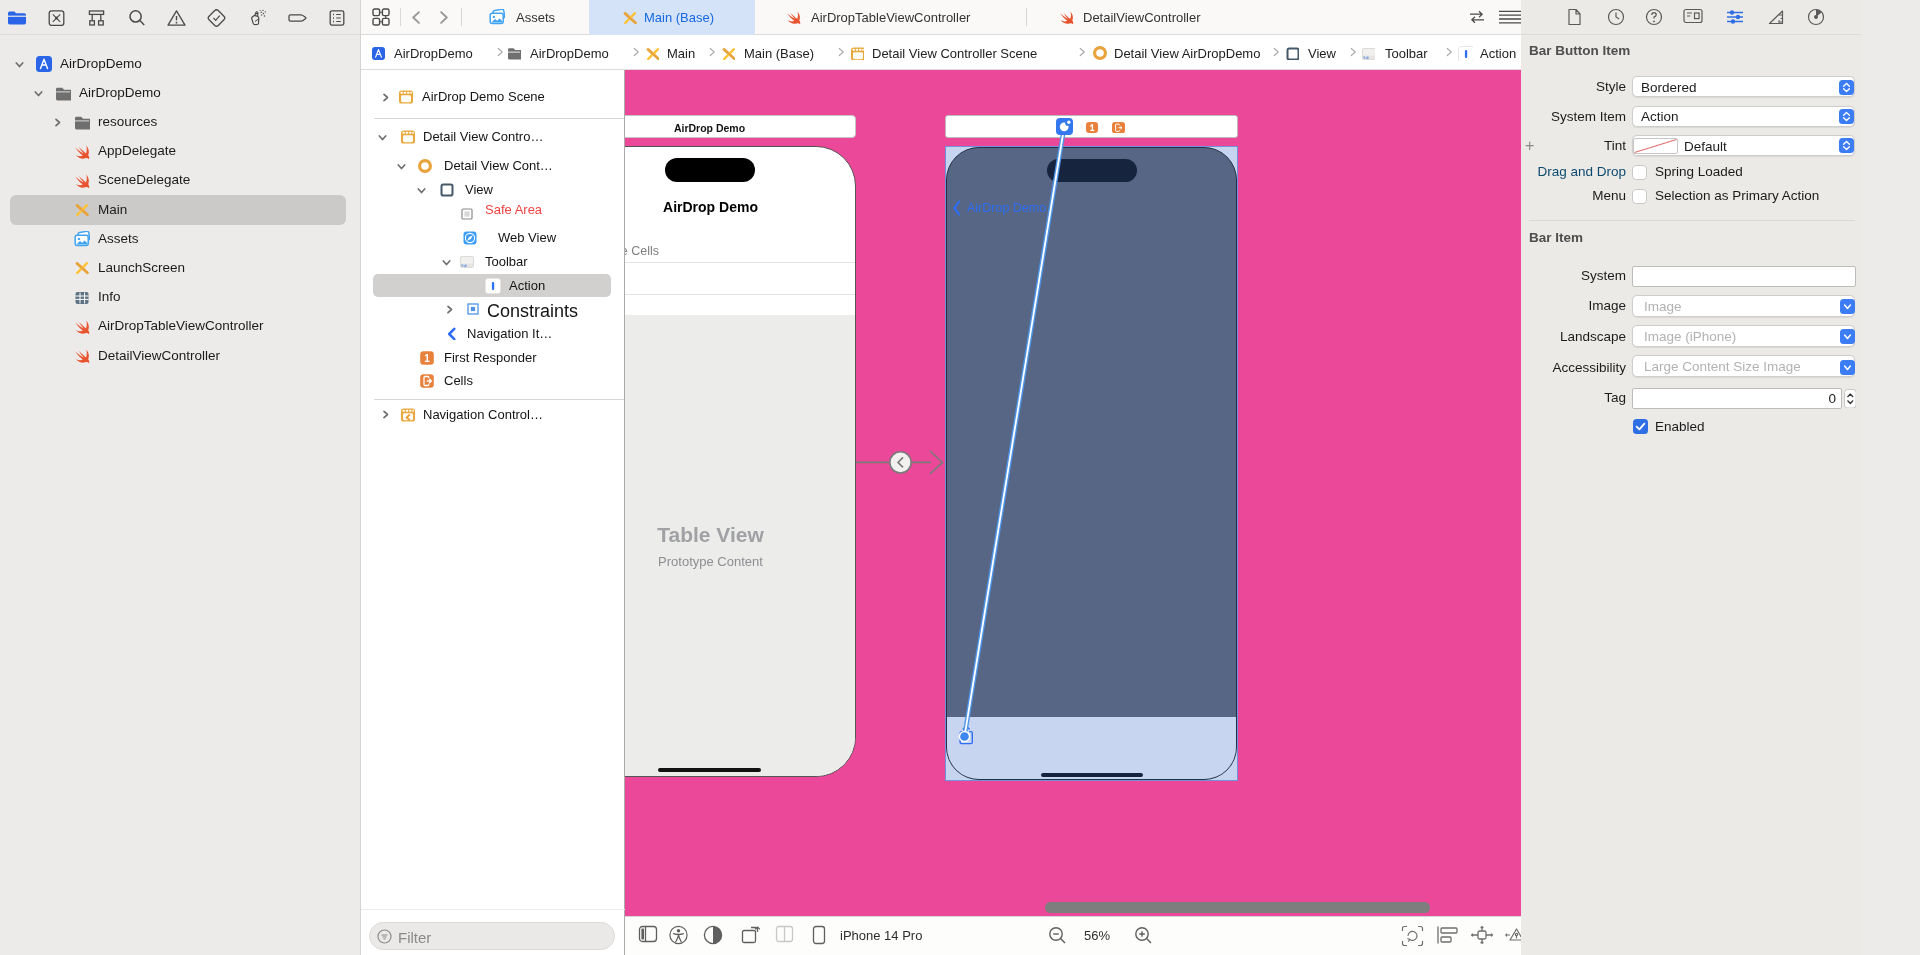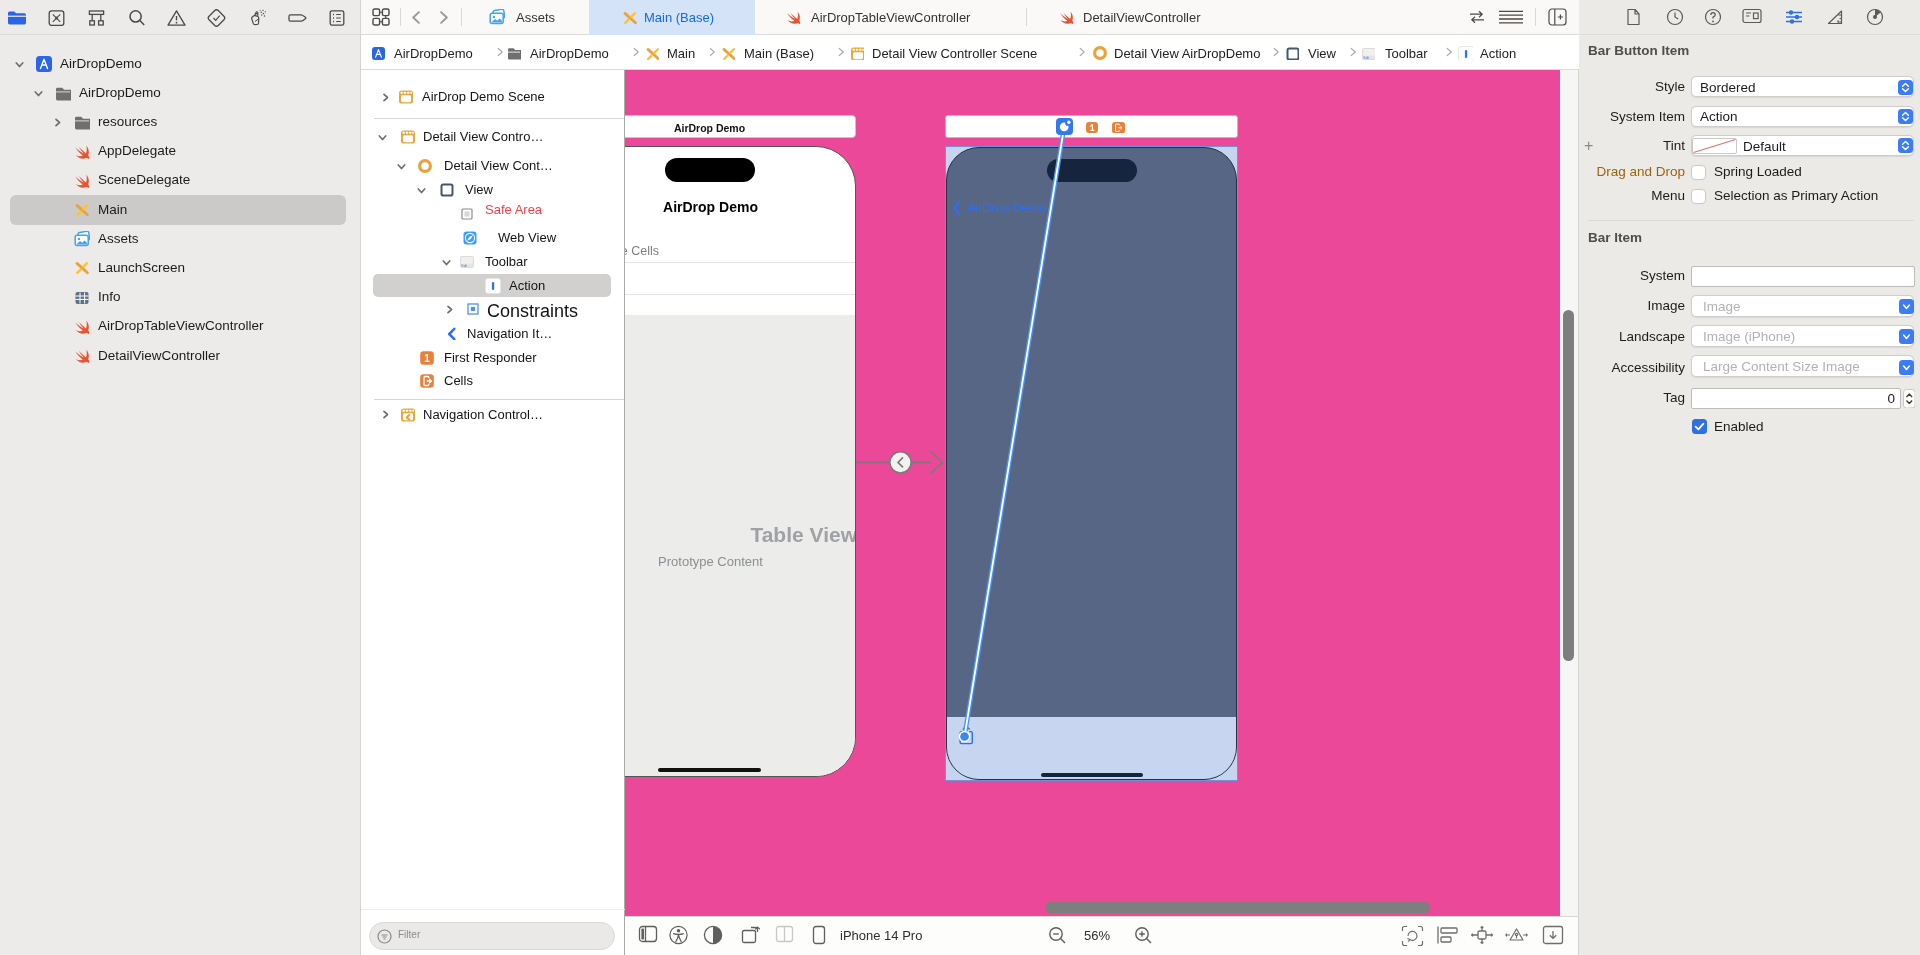--- a/index.html
+++ b/index.html
@@ -379,21 +379,21 @@
     <div class="abs" style="left:264px;top:70px;width:953px;height:846px;background:#ec4899;overflow:hidden;" id="canvas">
       <div class="abs" style="left:-62px;top:45px;width:293px;height:23px;background:#fff;border:1px solid #C6C5C4;border-radius:4px;"></div>
       <div class="abs" style="left:-62px;top:51.5px;width:293px;text-align:center;font-size:10.5px;font-weight:bold;color:#111;">AirDrop Demo</div>
       <div class="abs" style="left:-62px;top:76px;width:293px;height:631px;background:#fff;border:1px solid #555;border-radius:40px;overflow:hidden;">
 <div class="abs" style="left:0;top:168.3px;width:293px;height:462.7px;background:#ECECEB;"></div>
 <div class="abs" style="left:0;top:114.5px;width:293px;height:1px;background:#E4E4E3;"></div>
 <div class="abs" style="left:0;top:147px;width:293px;height:1px;background:#E4E4E3;"></div>
 <div class="abs" style="left:101px;top:11px;width:90px;height:24px;border-radius:12px;background:#000;"></div>
 <div class="abs" style="left:0;top:52px;width:293px;text-align:center;font-size:14px;font-weight:bold;color:#000;">AirDrop Demo</div>
 <div class="abs" style="right:196px;top:97px;font-size:12.5px;color:#7F7F7F;white-space:nowrap;direction:rtl;">Prototype Cells</div>
-<div class="abs" style="left:0;top:376px;width:293px;text-align:right;font-size:21px;font-weight:600;color:#A0A1A4;">Table View</div>
+<div class="abs" style="left:0;top:376px;width:293px;text-align:center;font-size:21px;font-weight:600;color:#A0A1A4;">Table View</div>
 <div class="abs" style="left:0;top:407px;width:293px;text-align:center;font-size:13px;color:#8D8E92;">Prototype Content</div>
 <div class="abs" style="left:94px;top:621px;width:103px;height:4px;border-radius:2px;background:#111;"></div>
 </div>
       <svg class="abs" style="left:225px;top:377px;" width="100" height="31" viewBox="0 0 100 31">
 <path d="M6 15.4 H81" stroke="#7A7A7A" stroke-width="1.6" fill="none"></path>
 <path d="M80 4 L92.5 15.4 L80 26.8" stroke="#7A7A7A" stroke-width="1.6" fill="none" stroke-linejoin="miter"></path>
 <circle cx="50.5" cy="15.4" r="10.6" fill="#F2F1F0" stroke="#7A7A7A" stroke-width="1.5"></circle>
 <path d="M53 10.4 L48 15.4 L53 20.4" stroke="#7A7A7A" stroke-width="1.6" fill="none"></path>
 </svg>
       <div class="abs" style="left:319.5px;top:45px;width:293px;height:23px;background:#fff;border:1px solid #BDBCBB;border-radius:3px;"></div>
@@ -710,24 +710,24 @@
       <div class="abs" style="left:0;top:839px;width:264px;height:1px;background:#ECECEA;"></div>
       <div class="abs" style="left:8px;top:852px;width:246px;height:28px;background:#EAE9E7;border:1px solid #DBDAD8;border-radius:14px;"></div>
       <div class="abs" style="left:16px;top:858.5px;">
         <svg width="15" height="15" viewBox="0 0 15 15">
           <g fill="none" stroke="#8A8A8A" stroke-width="1.2">
             <circle cx="7.5" cy="7.5" r="6.5"></circle>
             <path d="M4.5 6 h6 M5.5 8 h4 M6.5 10 h2"></path>
           </g>
         </svg>
       </div>
-      <div class="abs" style="left:37px;top:859px;font-size:10px;color:#8A8A8A;">Filter</div>
+      <div class="abs" style="left:37px;top:859px;font-size:15px;color:#8A8A8A;">Filter</div>
     </div>
   </div>
-<div class="abs" style="left:1580px;top:0;width:340px;height:955px;background:#ECEAE7;">
+<div class="abs" style="left:1521px;top:0;width:340px;height:955px;background:#ECEAE7;">
     <div class="abs" style="left:0;top:34px;width:340px;height:1px;background:#DCDBDA;"></div>
     <div class="abs" style="left:45px;top:8px;">
       <svg width="16" height="18" viewBox="0 0 16 18">
         <path d="M3 1.5 h7 l4 4.5 v10.5 h-11 z M10 1.5 v4.5 h4" fill="none" stroke="#5A5A5A" stroke-width="1.2" stroke-linejoin="round"></path>
       </svg>
     </div>
     <div class="abs" style="left:86px;top:8px;">
       <svg width="18" height="18" viewBox="0 0 18 18">
         <g fill="none" stroke="#5A5A5A" stroke-width="1.2">
           <circle cx="9" cy="9" r="7.5"></circle>
@@ -808,21 +808,21 @@
         <path d="M1.5 14.5 L43.5 1.5" stroke="#E0726F" stroke-width="1.2"></path>
       </svg>
     </div>
     <div class="abs" style="left:163px;top:138.5px;font-size:13.5px;">Default</div>
     <div class="abs" style="left:318px;top:138px;">
       <svg width="15" height="15" viewBox="0 0 15 15">
         <rect width="15" height="15" rx="3.5" fill="#3C7DF5"></rect>
         <path d="M4.6 6.2 L7.5 3.4 L10.4 6.2 M4.6 8.8 L7.5 11.6 L10.4 8.8" fill="none" stroke="#fff" stroke-width="1.4" stroke-linejoin="round" stroke-linecap="round"></path>
       </svg>
     </div>
-    <div class="abs" style="left:0;top:163.5px;width:105px;text-align:right;font-size:13.5px;color:#a16207;">Drag and Drop</div>
+    <div class="abs" style="left:0;top:163.5px;width:105px;text-align:right;font-size:13.5px;color:#0c4a6e;">Drag and Drop</div>
     <div class="abs" style="left:111px;top:164.5px;">
       <svg width="15" height="15" viewBox="0 0 15 15">
         <rect x="0.5" y="0.5" width="14" height="14" rx="3.5" fill="#fff" stroke="#C9C8C7"></rect>
       </svg>
     </div>
     <div class="abs" style="left:134px;top:164px;font-size:13.5px;">Spring Loaded</div>
     <div class="abs" style="left:0;top:187.5px;width:105px;text-align:right;font-size:13.5px;color:#1c1c1c;">Menu</div>
     <div class="abs" style="left:111px;top:188.5px;">
       <svg width="15" height="15" viewBox="0 0 15 15">
         <rect x="0.5" y="0.5" width="14" height="14" rx="3.5" fill="#fff" stroke="#C9C8C7"></rect>

